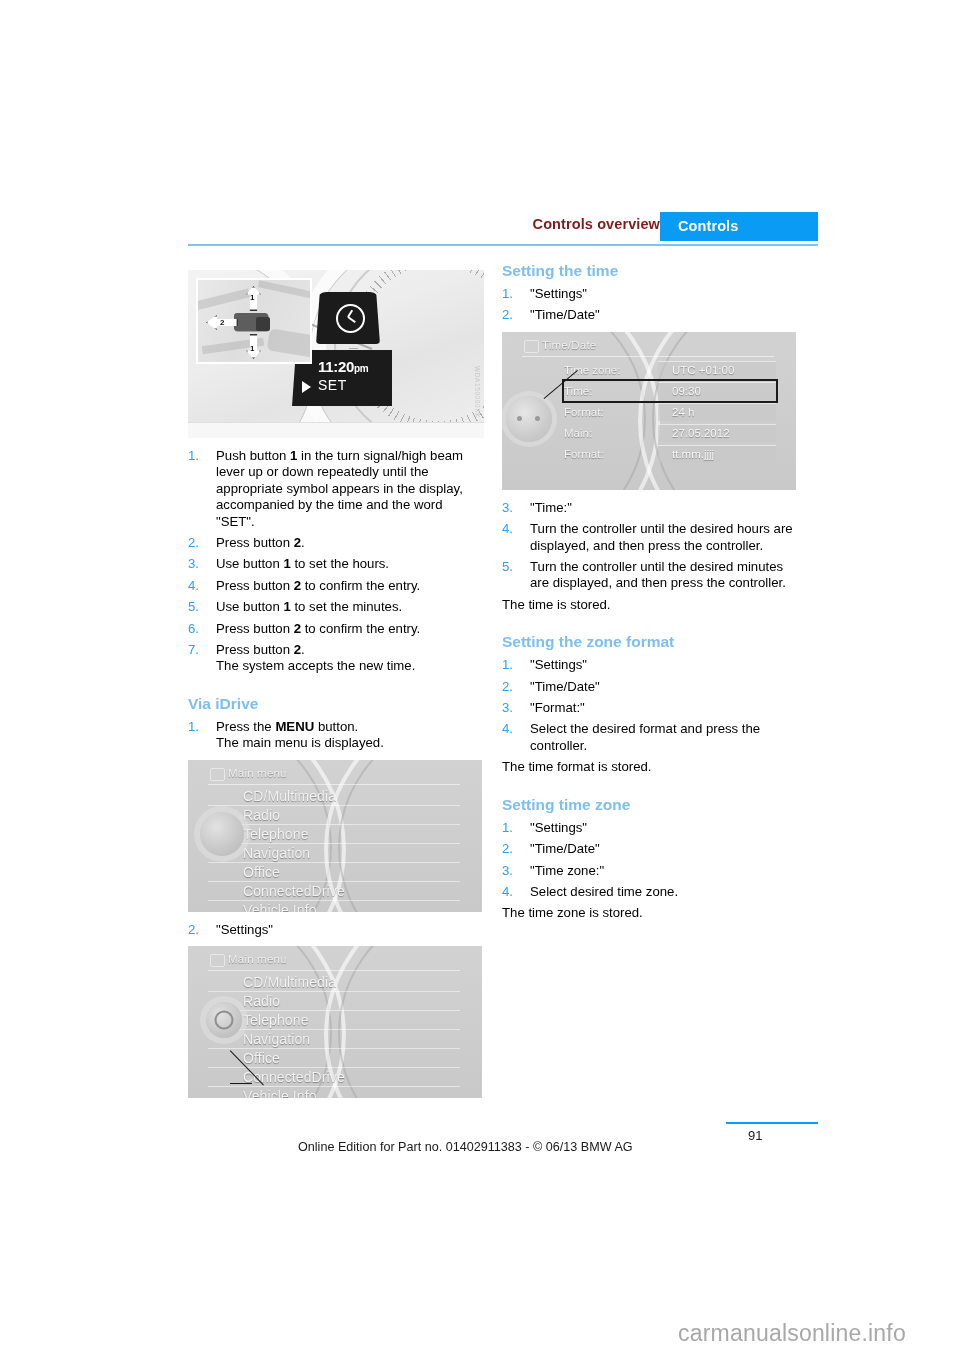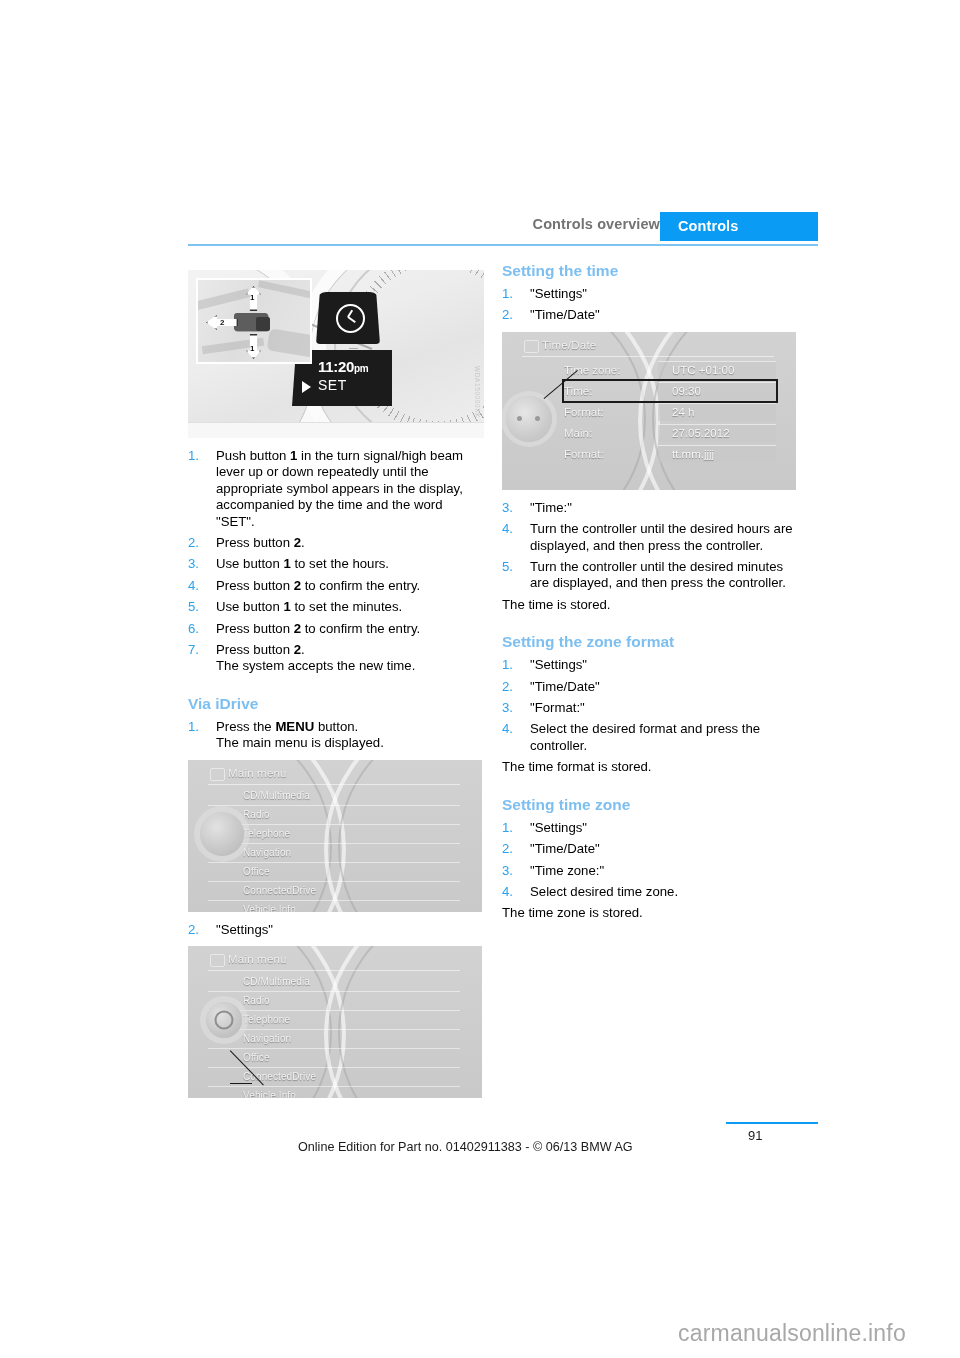--- a/index.html
+++ b/index.html
@@ -31,21 +31,21 @@
     width: 630px;
     height: 1.5px;
     background: #7cc4f2;
   }
   #header-chapter {
     position: absolute;
     right: 158px;
     top: 0px;
     font-size: 14.5px;
     font-weight: bold;
-    color: #737373;
+    color: #7f1d1d;
     letter-spacing: 0.1px;
     white-space: nowrap;
   }
   #header-tab {
     position: absolute;
     right: 0px;
     top: -4px;
     width: 158px;
     height: 29px;
     background: #0a9bf5;
@@ -358,21 +358,21 @@
   .idrive-rows {
     position: absolute;
     left: 20px; top: 27px;
     right: 22px;
   }
   .idrive-row {
     position: relative;
     height: 18px;
     line-height: 18px;
     padding-left: 35px;
-    font-size: 10px;
+    font-size: 14px;
     color: #f2f2f2;
     text-shadow: 0 1px 1px rgba(0,0,0,0.35);
     border-bottom: 1px solid rgba(255,255,255,0.5);
     letter-spacing: 0.1px;
     white-space: nowrap;
   }
   .idrive-knob {
     position: absolute;
     left: 12px; top: 52px;
     width: 44px; height: 44px;

